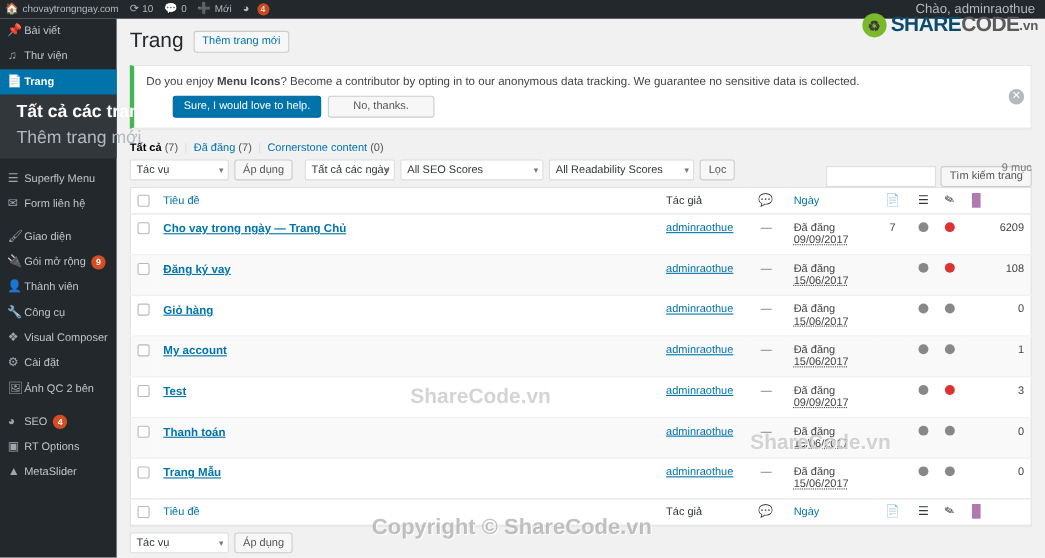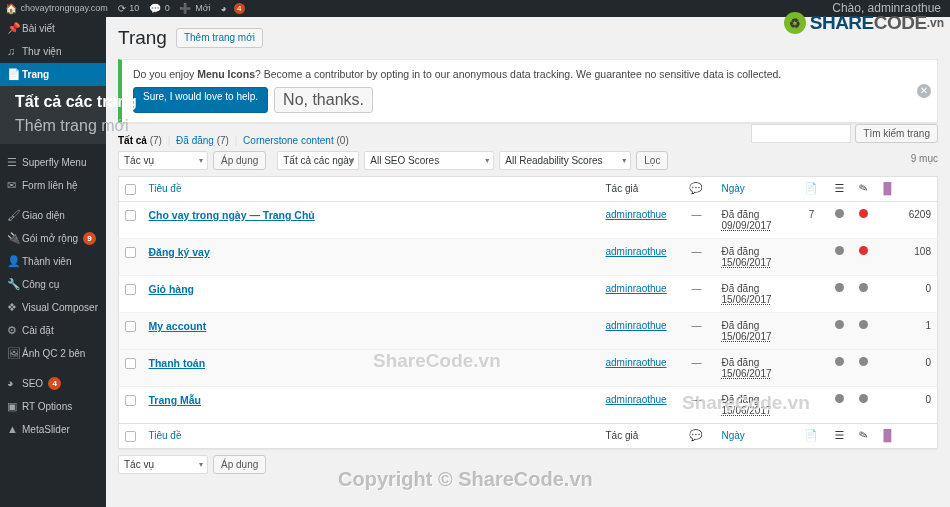--- a/index.html
+++ b/index.html
@@ -85,43 +85,43 @@
     background: #fff; border-left: 4px solid #46b450;
     border-top: 1px solid #e5e5e5; border-right: 1px solid #e5e5e5; border-bottom: 1px solid #e5e5e5;
     padding: 8px 10px 9px 11px; margin-bottom: 12px;
     box-shadow: 0 1px 1px rgba(0,0,0,.04);
   }
   .notice-text { font-size: 10.5px; color: #444; margin-bottom: 7px; }
   .notice-text b { font-weight: 700; }
   .notice-btns { display: flex; gap: 6px; }
   .btn-primary {
     background: #0073aa; border: 1px solid #006799; color: #fff;
-    font-size: 10px; padding: 4px 9px; border-radius: 3px; line-height: 1;
+    font-size: 10px; padding: 4px 9px; border-radius: 3px; line-height: 1; margin-left: 24px;
   }
   .btn-secondary {
     background: #f7f7f7; border: 1px solid #ccc; color: #555;
-    font-size: 16px; padding: 4px 8px; border-radius: 3px; line-height: 1;
+    font-size: 10px; padding: 4px 22px; border-radius: 3px; line-height: 1;
   }
   .notice-dismiss {
     position: absolute; right: 6px; top: 50%; margin-top: -7px;
     width: 14px; height: 14px; border-radius: 50%;
     background: #b4b9be; color: #fff; font-size: 10px;
     line-height: 14px; text-align: center;
   }
 
   
   .subsubsub { font-size: 10px; color: #555; margin-bottom: 5px; }
   .subsubsub a { color: #0073aa; text-decoration: none; }
   .subsubsub .cur { color: #000; font-weight: 600; }
   .subsubsub .cnt { color: #555; }
   .subsubsub .sep { color: #ddd; margin: 0 3px; }
 
   
   .searchbox {
-    position: absolute; right: 12px; top: 107px;
+    position: absolute; right: 12px; top: 134px;
     display: flex; align-items: flex-start; gap: 4px;
   }
   .searchbox input {
     width: 100px; height: 19px; border: 1px solid #ddd; background: #fff;
     font-size: 10px; padding: 0 4px; color: #32373c; outline: none;
   }
   .searchbox .btn-search {
     background: #f7f7f7; border: 1px solid #ccc; color: #555;
     font-size: 10px; padding: 0 7px; height: 19px; border-radius: 3px; line-height: 17px;
   }
@@ -474,20 +474,34 @@
           <td class="col-date">
             <span class="date-status">Đã đăng</span>
             <span class="date-value">15/06/2017</span>
           </td>
           <td class="col-links"><span></span></td>
           <td class="col-icon"><span class="dot dot-grey"></span></td>
           <td class="col-seo"><span class="dot dot-grey"></span></td>
           <td class="col-num" colspan="2"><span class="num-cell">1</span></td>
         </tr>
 
+        <tr>
+          <td class="col-cb"><span class="cb-box"></span></td>
+          <td class="col-title"><a href="#" class="row-title">Test</a></td>
+          <td class="col-author"><a href="#" class="row-author">adminraothue</a></td>
+          <td class="col-comments"><span class="row-dash">—</span></td>
+          <td class="col-date">
+            <span class="date-status">Đã đăng</span>
+            <span class="date-value">09/09/2017</span>
+          </td>
+          <td class="col-links"><span></span></td>
+          <td class="col-icon"><span class="dot dot-grey"></span></td>
+          <td class="col-seo"><span class="dot dot-red"></span></td>
+          <td class="col-num" colspan="2"><span class="num-cell">3</span></td>
+        </tr>
 
         <tr class="alt">
           <td class="col-cb"><span class="cb-box"></span></td>
           <td class="col-title"><a href="#" class="row-title">Thanh toán</a></td>
           <td class="col-author"><a href="#" class="row-author">adminraothue</a></td>
           <td class="col-comments"><span class="row-dash">—</span></td>
           <td class="col-date">
             <span class="date-status">Đã đăng</span>
             <span class="date-value">15/06/2017</span>
           </td>

